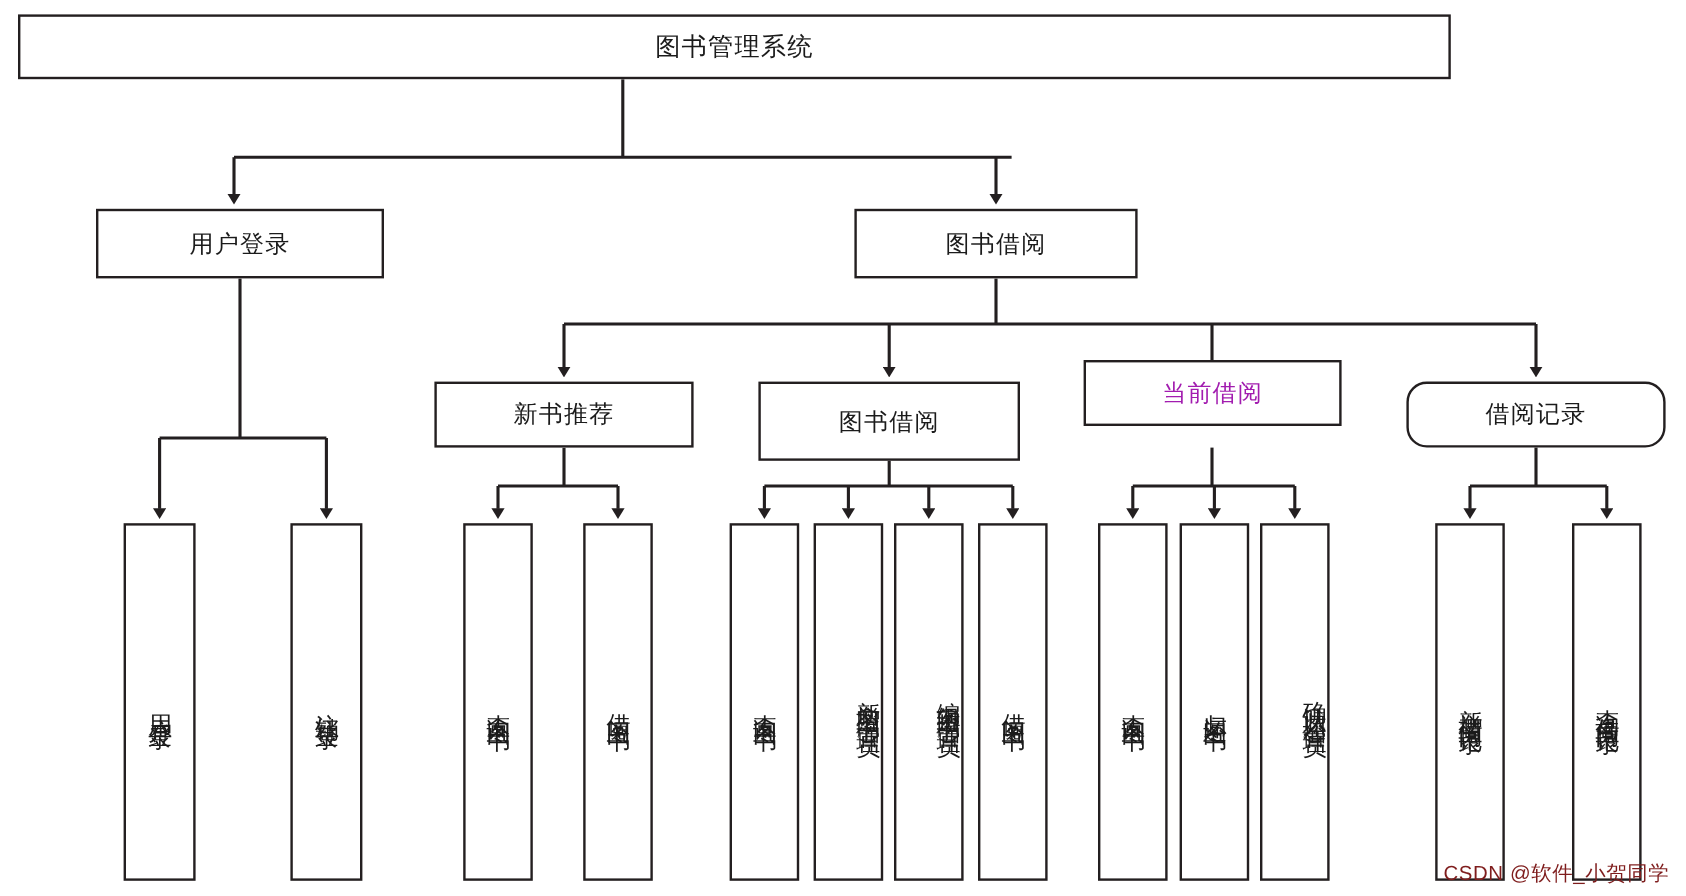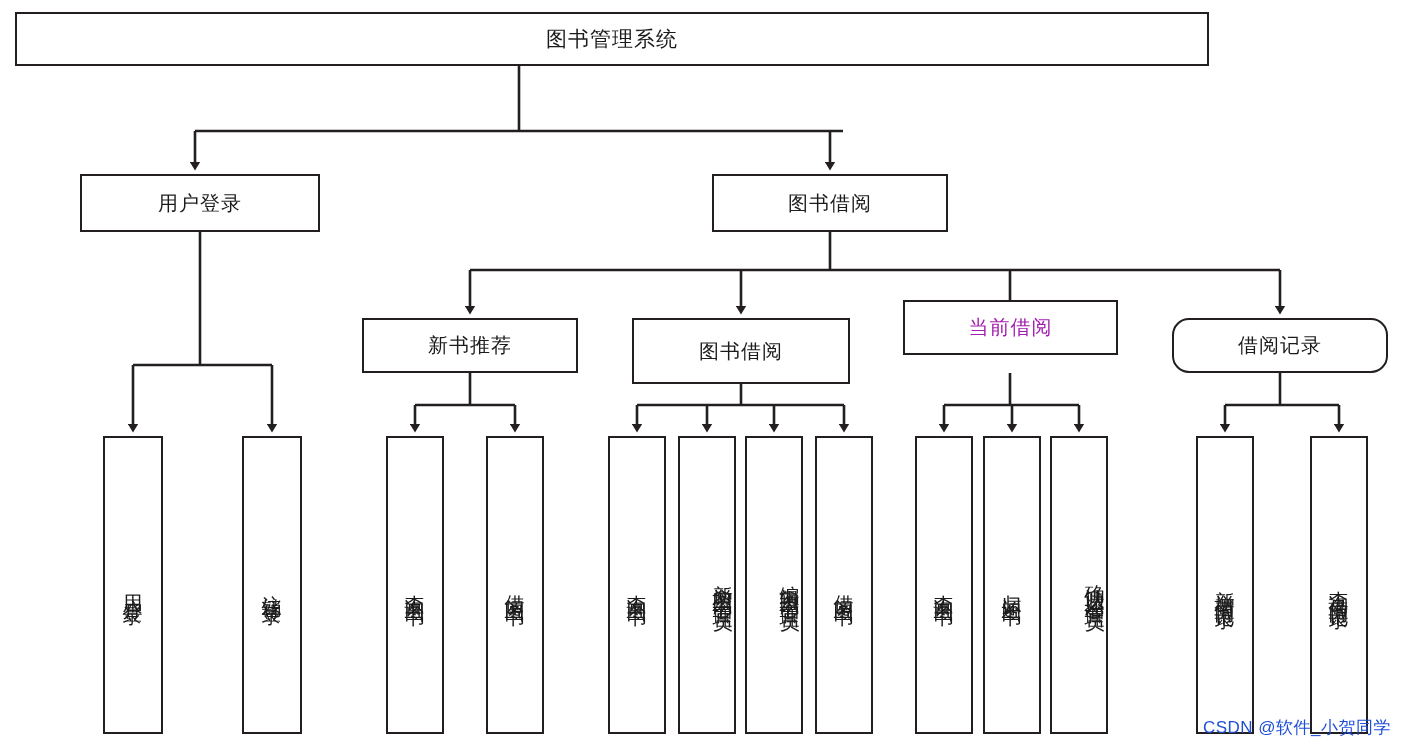--- a/index.html
+++ b/index.html
@@ -190,15 +190,15 @@
   <div class="node leaf" style="left: 1050px; top: 436px; width: 58px; height: 298px; border-color: rgb(35, 31, 32); background: rgb(255, 255, 255); color: rgb(27, 27, 27);">
     <span class="leaf-label">确认归还（管理员）</span>
   </div>
   <div class="node leaf center-text" style="left: 1196px; top: 436px; width: 58px; height: 298px; border-color: rgb(35, 31, 32); background: rgb(255, 255, 255); color: rgb(27, 27, 27);">
     <span class="leaf-label">新增借阅记录</span>
   </div>
   <div class="node leaf center-text" style="left: 1310px; top: 436px; width: 58px; height: 298px; border-color: rgb(35, 31, 32); background: rgb(255, 255, 255); color: rgb(27, 27, 27);">
     <span class="leaf-label">查询借阅记录</span>
   </div>
 
-  <div id="watermark" style="color: #1d4ed8;">CSDN @软件_小贺同学</div>
+  <div id="watermark" style="color: #7f1d1d;">CSDN @软件_小贺同学</div>
 
 </div>
 
 </body></html>

